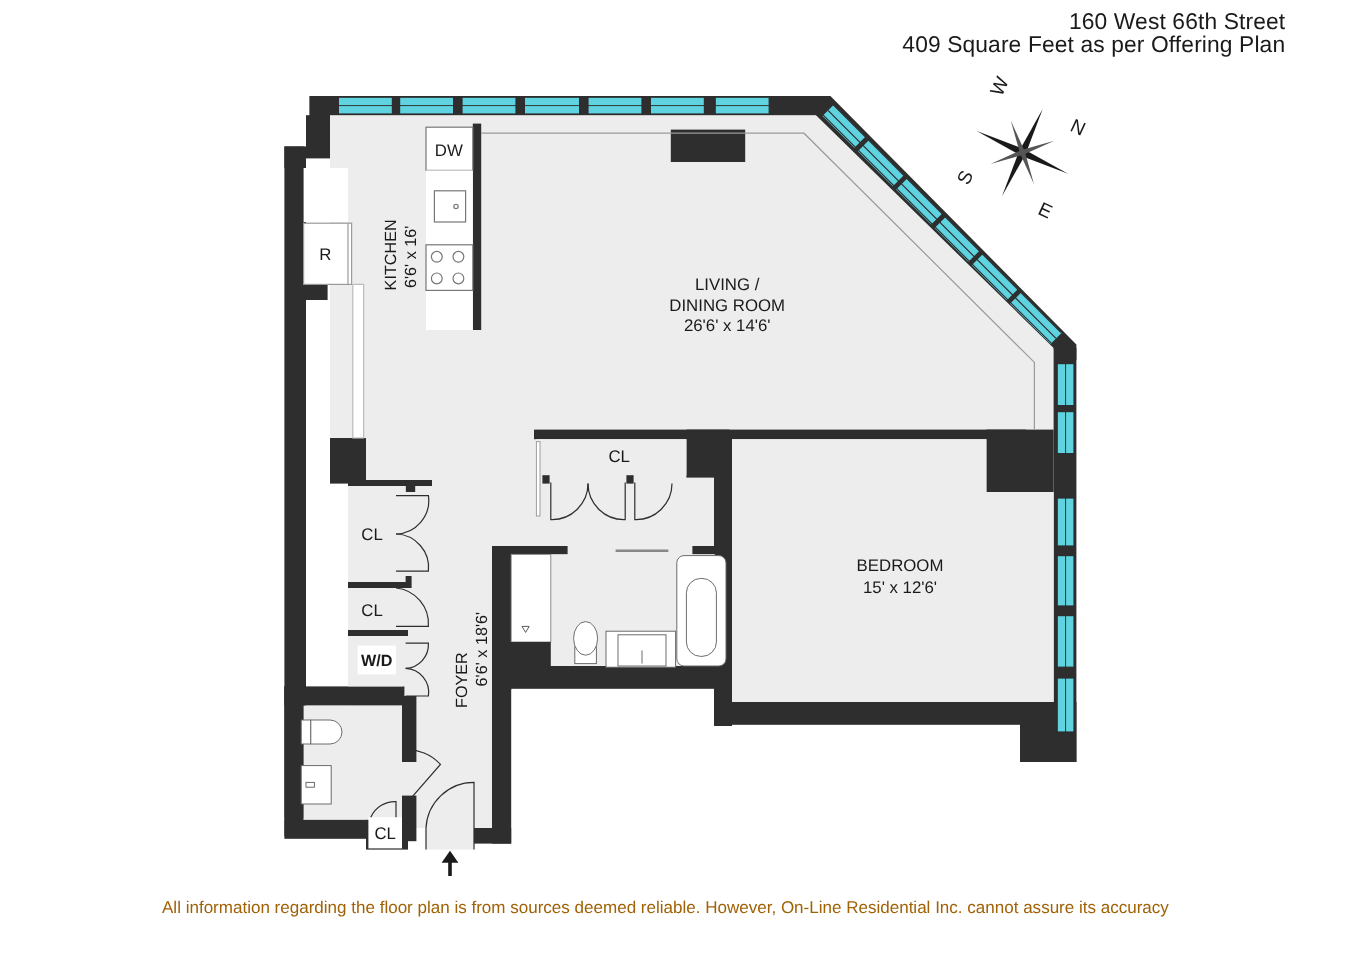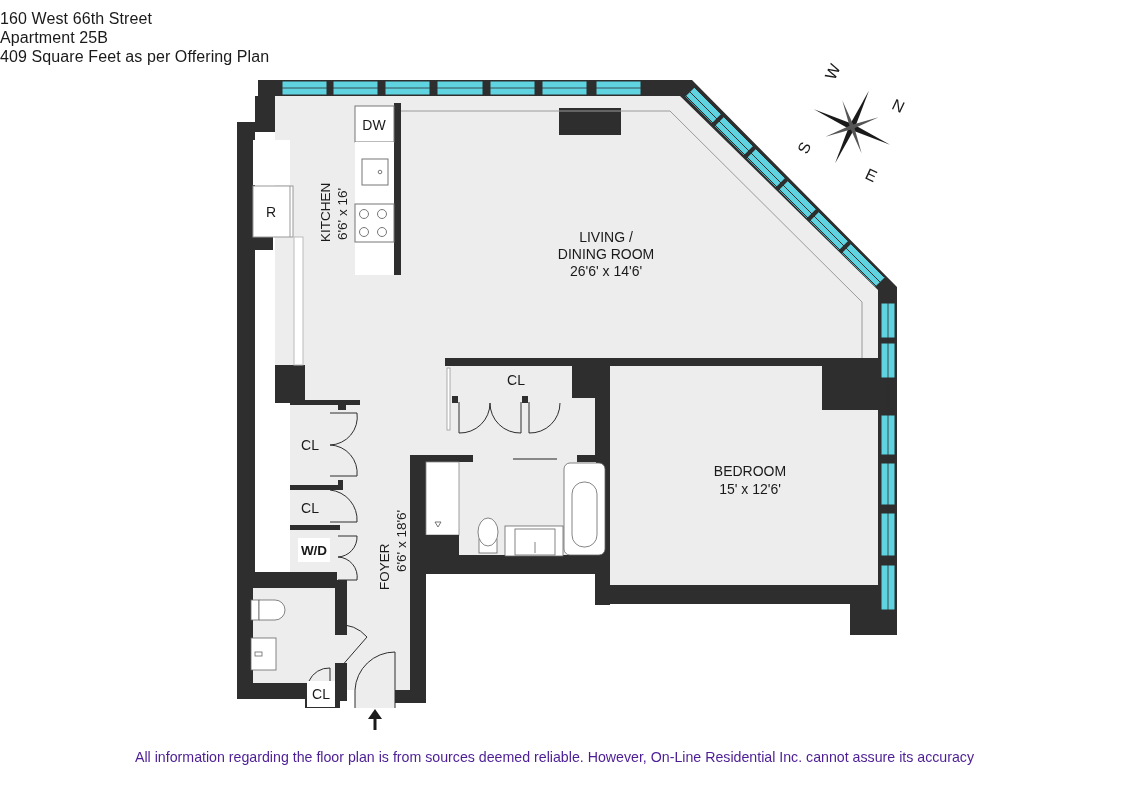--- a/index.html
+++ b/index.html
@@ -1,32 +1,31 @@
 <!DOCTYPE html>
 <html><head>
 <meta charset="utf-8">
 <style>
   html, body { margin: 0; padding: 0; background: #ffffff; }
   body { width: 1131px; height: 800px; position: relative; overflow: hidden;
          font-family: "Liberation Sans", sans-serif; color: #1a1a1a; }
-  .header { position: absolute; top: 9px; left: 0; width: 1071px; text-align: left;
-            font-size: 16px; line-height: 19px; letter-spacing: 0.1px; }
+  .header { position: absolute; top: 9px; left: 0; width: 1071px; text-align: right;
+            font-size: 19px; line-height: 19px; letter-spacing: 0.1px; }
   .header div { white-space: nowrap; }
   svg.plan { position: absolute; left: 0; top: 0; }
   .lbl { font-family: "Liberation Sans", sans-serif; fill: #1a1a1a; }
   .disclaimer { position: absolute; left: 135px; top: 749px; width: 940px;
-                font-size: 14.2px; line-height: 17px; color: #4c1d95; }
+                font-size: 14.2px; line-height: 17px; color: #a16207; }
   .disclaimer div { white-space: nowrap; }
 </style>
 </head>
 <body>
 
 <div class="header">
   <div>160 West 66th Street</div>
-  <div>Apartment 25B</div>
   <div>409 Square Feet as per Offering Plan</div>
 </div>
 
 <svg class="plan" width="1131" height="800" viewBox="0 0 1131 800">
 
   <g fill="#ededed">
 
     <polygon points="275,96 680,96 878,290 878,380 855,380 855,600 610,600 610,560 425,560 425,690 355,690 355,690 335,690 335,590 290,590 290,400 275,400"></polygon>
   </g>
 

